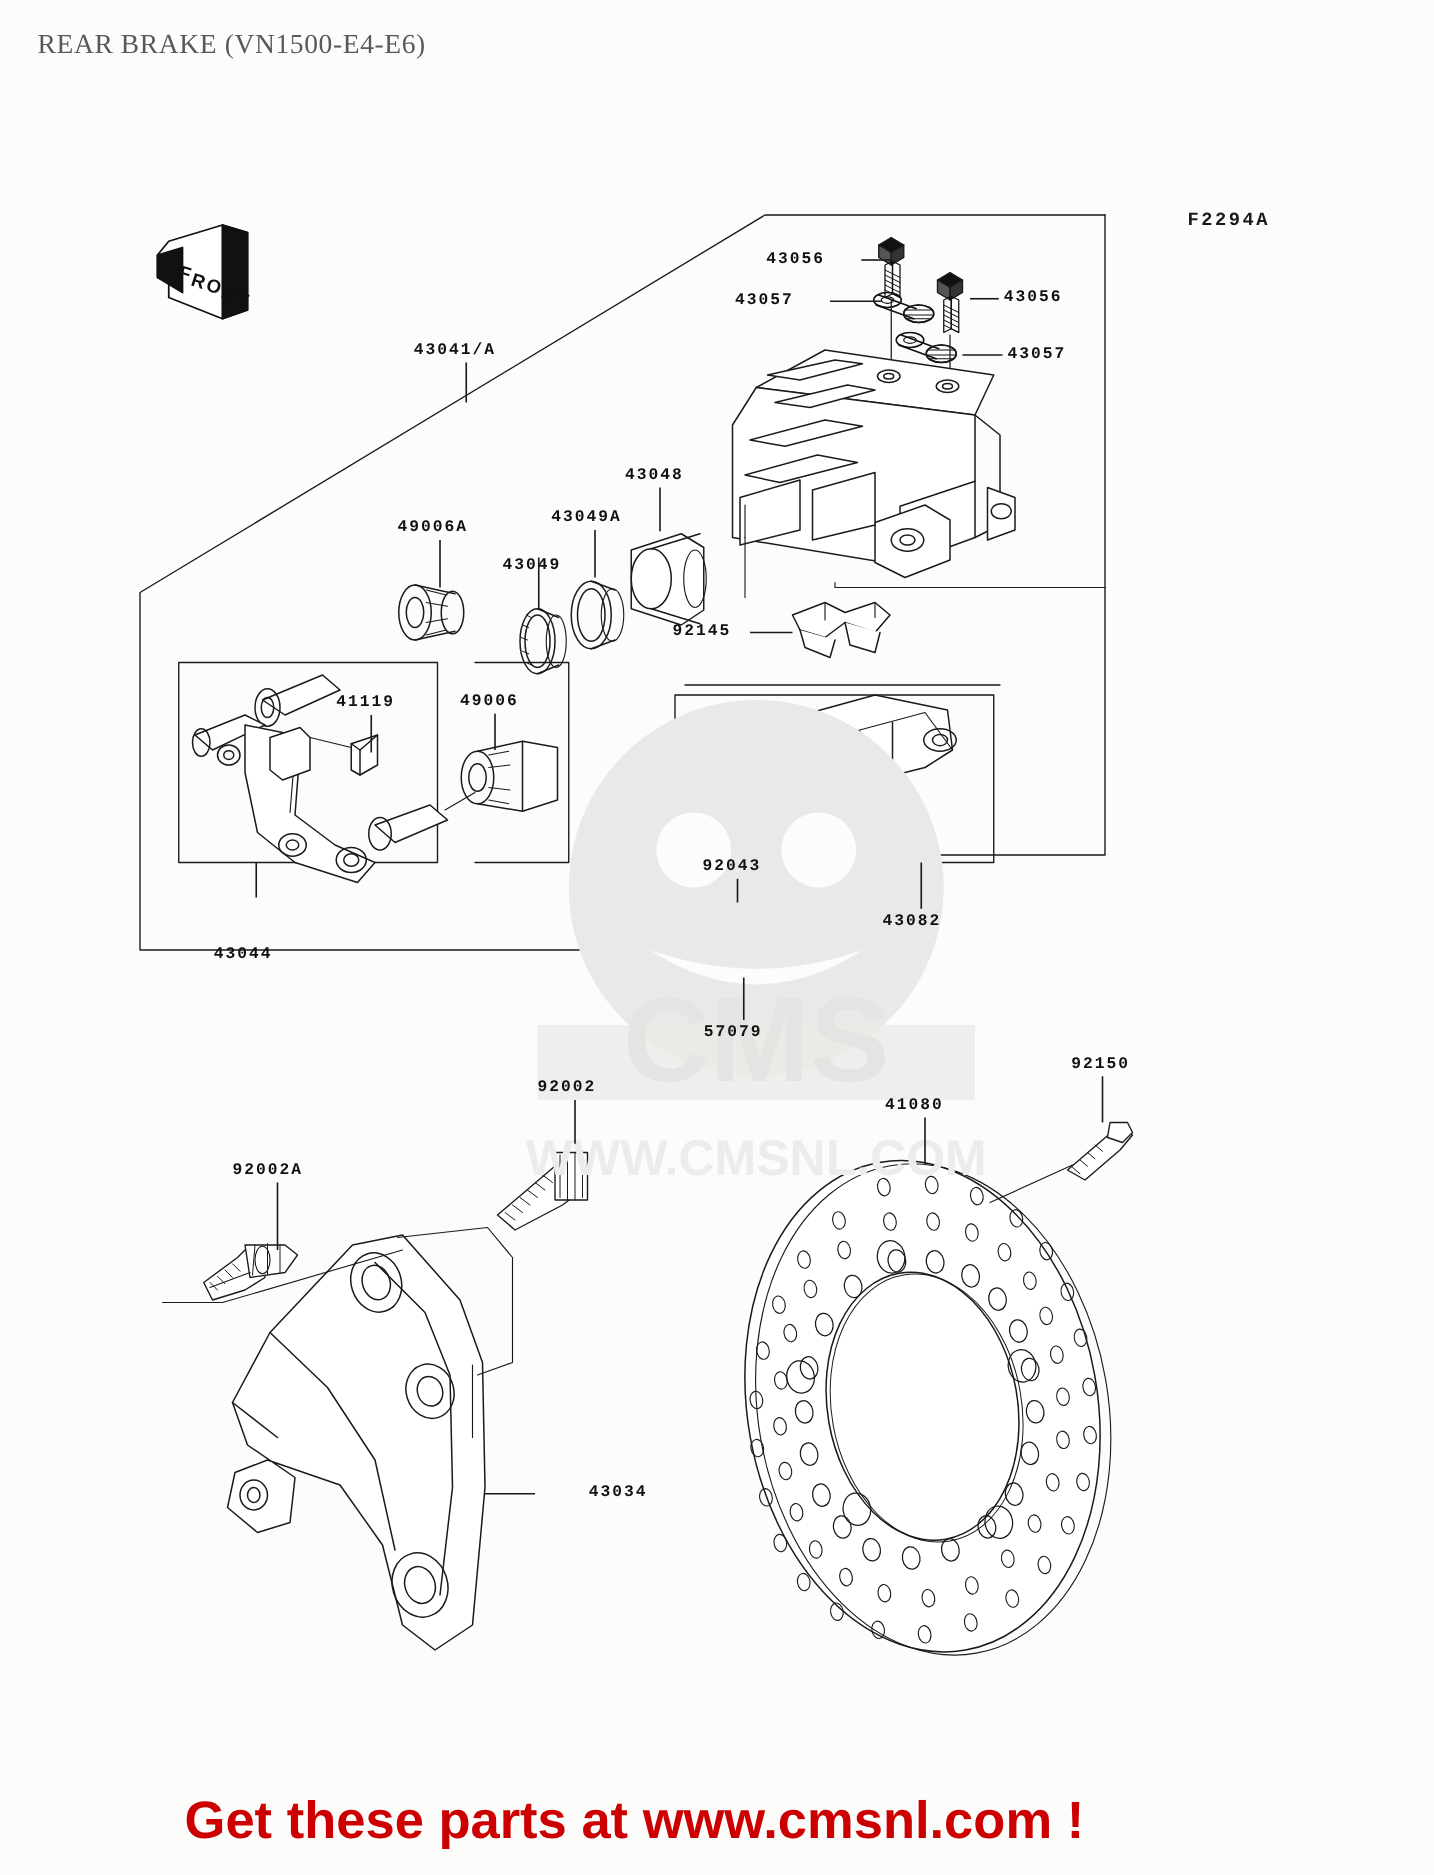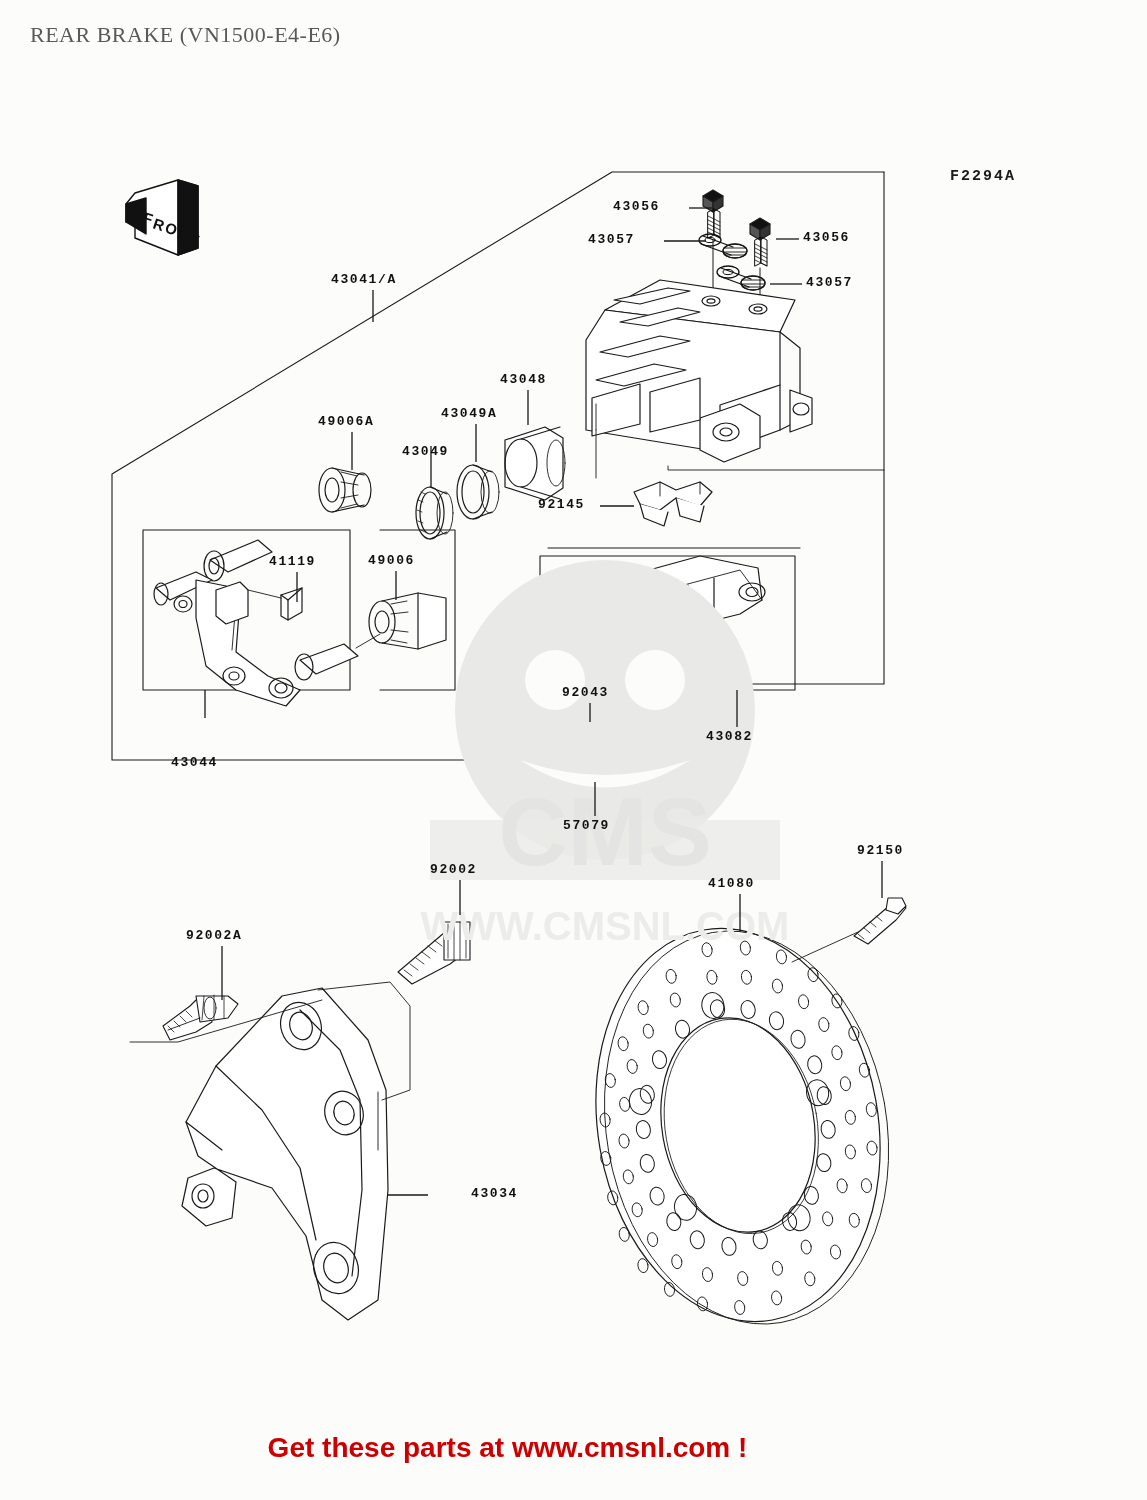--- a/index.html
+++ b/index.html
@@ -18,21 +18,21 @@
   }
   #diagram-ref{
     position:absolute;left:950px;top:168px;
     font-size:15px;font-weight:bold;letter-spacing:2px;color:#1a1a1a;
     font-family:"Liberation Mono",monospace;
     text-align:center;
   }
   #footer-cta{
     position:absolute;left:0;top:1432px;width:1015px;
     text-align:center;
-    font-size:28px;font-weight:bold;color:#cc0000;
+    font-size:42px;font-weight:bold;color:#cc0000;
     font-family:"Liberation Sans",sans-serif;
     letter-spacing:0px;
   }
   #artboard{position:absolute;left:0;top:0;width:1147px;height:1500px;}
   .lbl{
     position:absolute;
     font-family:Liberation Mono, monospace;
     font-size:13px;font-weight:bold;color:#111;
     letter-spacing:1.6px;white-space:nowrap;
   }

